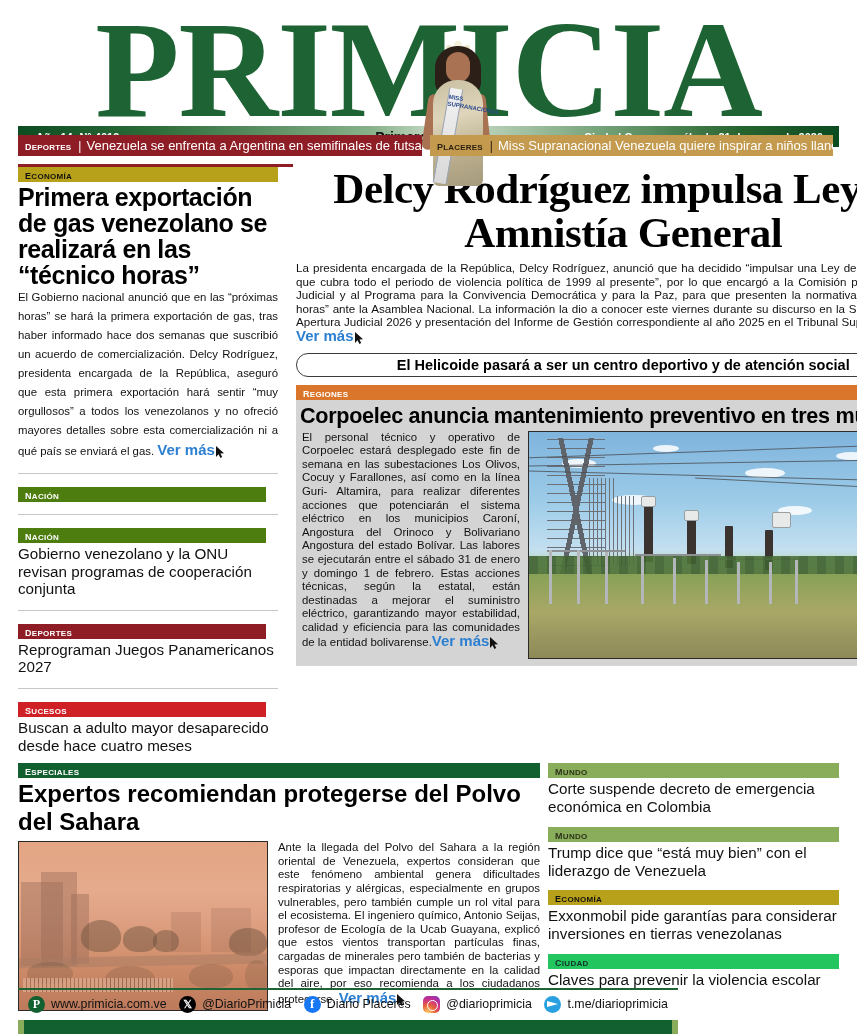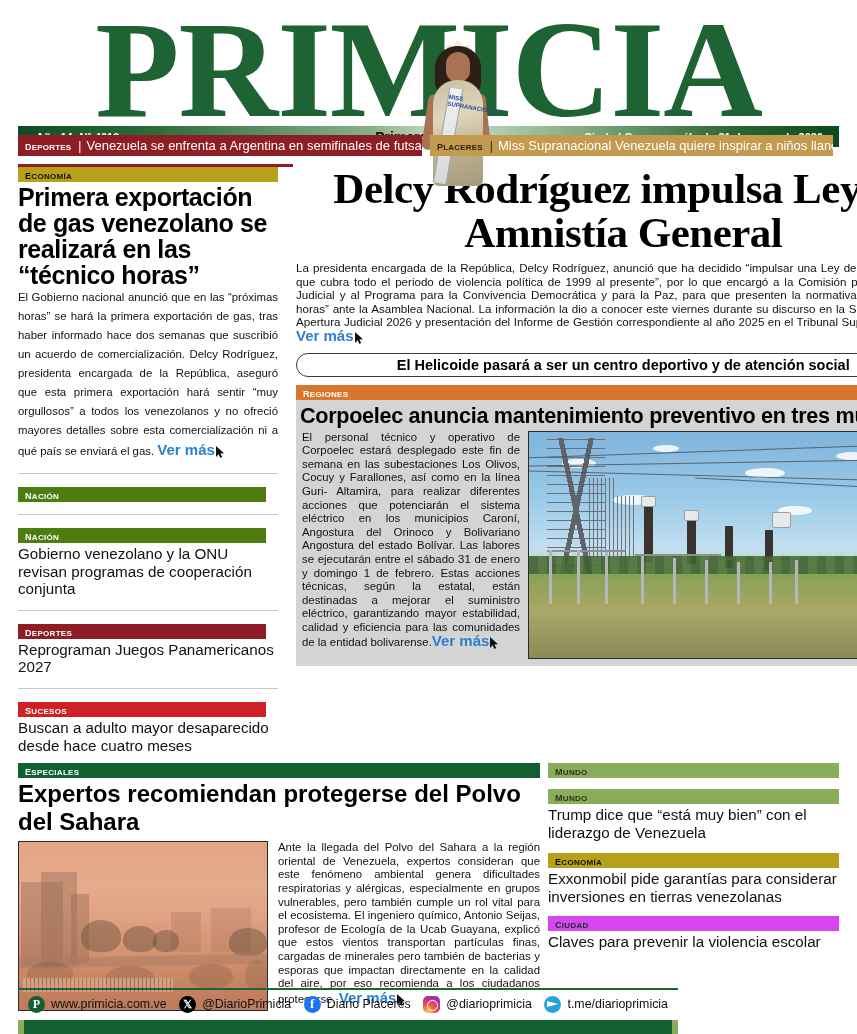--- a/index.html
+++ b/index.html
@@ -116,21 +116,21 @@
     margin-bottom:2px;
   }
   .seclabel::first-letter { font-size:13px; }
   .seclabel.economia { background:#b8a11a; color:#111; width:260px; }
   .seclabel.nacion   { background:#4d7c0f; color:#fff; width:248px; }
   .seclabel.deportes2{ background:#8f1d25; color:#fff; width:248px; }
   .seclabel.sucesos  { background:#cf2026; color:#fff; width:248px; }
   .seclabel.regiones { background:#d9762c; color:#fff; width:100%; }
   .seclabel.especiales{background:#12602f; color:#fff; width:100%; }
   .seclabel.mundo    { background:#8aad5c; color:#2b3318; width:100%; }
-  .seclabel.ciudad   { background:#d946ef; color:#11332f; width:100%; }
+  .seclabel.ciudad   { background:#22c55e; color:#11332f; width:100%; }
   .seclabel.economia2{ background:#b8a11a; color:#111; width:100%; }
 
   h2.hl-left {
     font-size: 25px; line-height: 26px; font-weight: bold;
     color:#000; letter-spacing:-0.4px; margin-top:1px;
   }
   p.body-left {
     font-size: 11.4px; line-height: 19px; text-align: justify;
     color:#111; 
   }
@@ -441,20 +441,21 @@
           </div>
           <div class="esp-text"><span>Ante la llegada del Polvo del Sahara a la región oriental de Venezuela, expertos consideran que este fenómeno ambiental genera dificultades respiratorias y alérgicas, especialmente en grupos vulnerables, pero también cumple un rol vital para el ecosistema.   El ingeniero químico, Antonio Seijas, profesor de Ecología de la Ucab Guayana, explicó que estos vientos transportan partículas finas, cargadas de minerales pero también de bacterias y esporas que impactan directamente en la calidad del aire, por eso recomienda a los ciudadanos protegerse.</span> <span class="vermas">Ver más</span><span class="cursor"><svg width="9" height="12" viewBox="0 0 9 12">
                   <path d="M0 0 L0 11 L2.6 8.3 L4.4 12 L6.2 11.1 L4.4 7.5 L8 7.3 Z" fill="#111"></path>
                 </svg></span></div>
         </div>
       </div>
 
       <div class="low-right">
         <div class="rbrief">
           <span class="seclabel mundo">Mundo</span>
+          <h3>Corte suspende decreto de emergencia económica en Colombia</h3>
         </div>
         <div class="rbrief">
           <span class="seclabel mundo">Mundo</span>
           <h3>Trump dice que “está muy bien” con el liderazgo de Venezuela</h3>
         </div>
         <div class="rbrief">
           <span class="seclabel economia2">Economía</span>
           <h3>Exxonmobil pide garantías para considerar inversiones en tierras venezolanas</h3>
         </div>
         <div class="rbrief">

